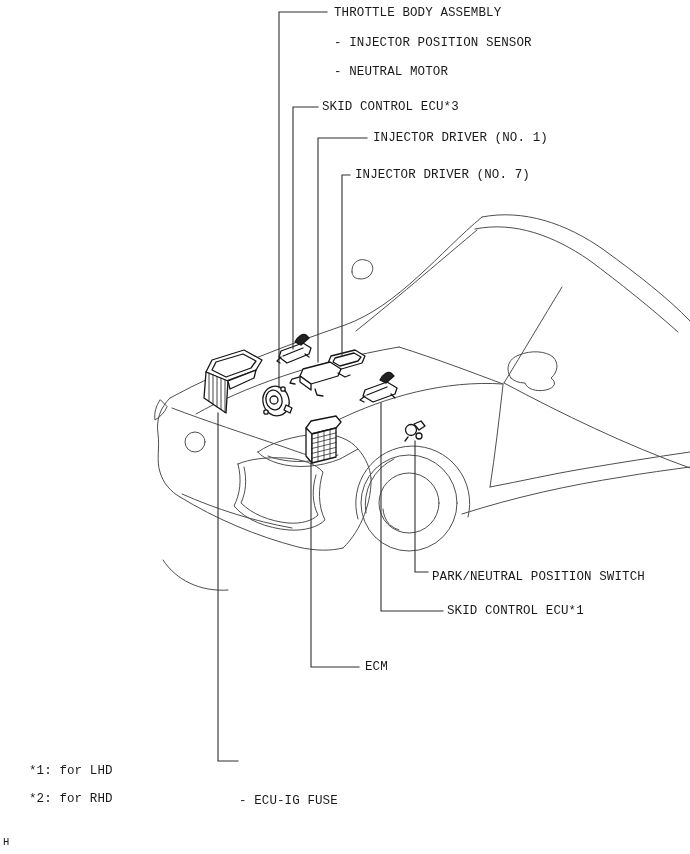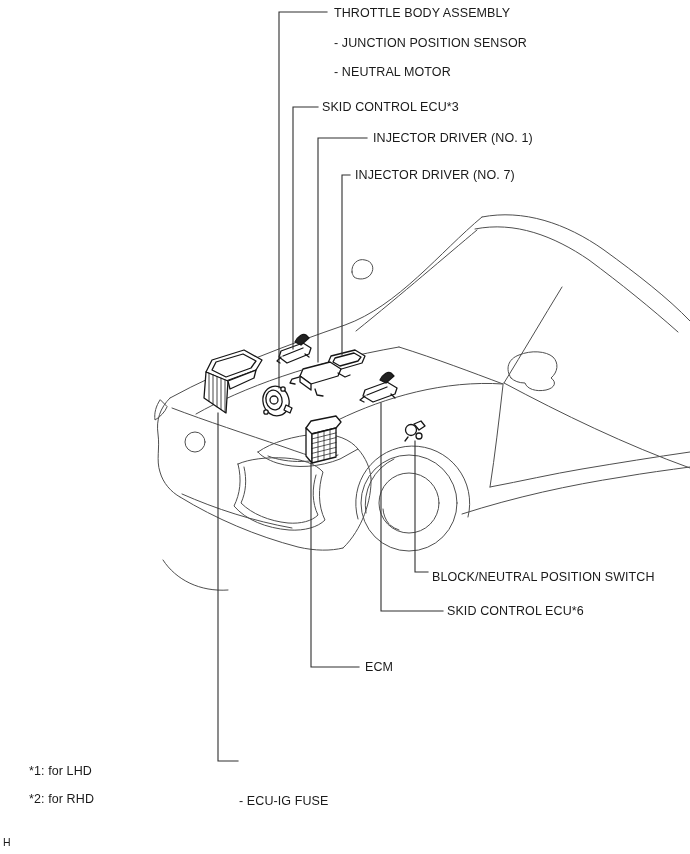--- a/index.html
+++ b/index.html
@@ -1,20 +1,20 @@
 <!DOCTYPE html>
 <html><head>
 <meta charset="utf-8">
 <style>
   html,body{margin:0;padding:0;background:#fff;}
   #canvas{
     position:relative;
     width:690px;height:854px;
     background:#ffffff;
-    font-family:Liberation Sans, sans-serif;
+    font-family:Liberation Mono, monospace;
     overflow:hidden;
   }
   #art{position:absolute;left:0;top:0;}
   .lbl{
     position:absolute;
     font-size:12.5px;
     line-height:12px;
     letter-spacing:0.1px;
     color:#1a1a1a;
     white-space:nowrap;
@@ -167,27 +167,27 @@
       <path d="M 367,138 L 318,138 L 318,362"></path>
       <path d="M 350,175 L 342,175 L 342,355"></path>
       <path d="M 415,441 L 415,572 L 428,572"></path>
       <path d="M 381,403 L 381,611 L 443,611"></path>
       <path d="M 311,463 L 311,667 L 359,667"></path>
       <path d="M 218,413 L 218,761 L 238,761"></path>
     </g>
   </svg>
 
   <div class="lbl" style="left:334px;top:7px">THROTTLE BODY ASSEMBLY</div>
-  <div class="lbl" style="left:334px;top:37px">- JUNCTION POSITION SENSOR</div>
+  <div class="lbl" style="left:334px;top:37px">- INJECTOR POSITION SENSOR</div>
   <div class="lbl" style="left:334px;top:66px">- NEUTRAL MOTOR</div>
   <div class="lbl" style="left:322px;top:101px">SKID CONTROL ECU*3</div>
   <div class="lbl" style="left:373px;top:132px">INJECTOR DRIVER (NO. 1)</div>
   <div class="lbl" style="left:355px;top:169px">INJECTOR DRIVER (NO. 7)</div>
-  <div class="lbl" style="left:432px;top:571px">BLOCK/NEUTRAL POSITION SWITCH</div>
-  <div class="lbl" style="left:447px;top:605px">SKID CONTROL ECU*6</div>
+  <div class="lbl" style="left:432px;top:571px">PARK/NEUTRAL POSITION SWITCH</div>
+  <div class="lbl" style="left:447px;top:605px">SKID CONTROL ECU*1</div>
   <div class="lbl" style="left:365px;top:661px">ECM</div>
   <div class="lbl" style="left:239px;top:795px">- ECU-IG FUSE</div>
 
   <div class="lbl" style="left:29px;top:765px">*1: for LHD</div>
   <div class="lbl" style="left:29px;top:793px">*2: for RHD</div>
 
   <div class="mark" style="left:3px;top:836px">H</div>
 </div>
 
 </body></html>

